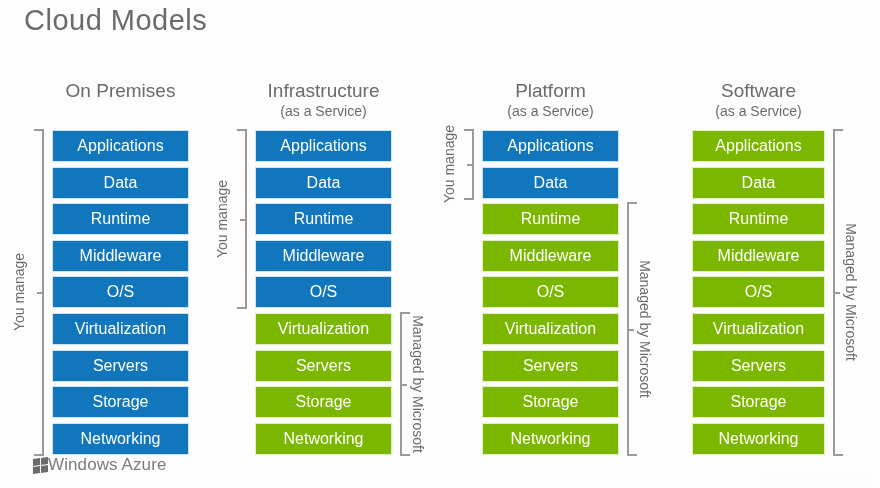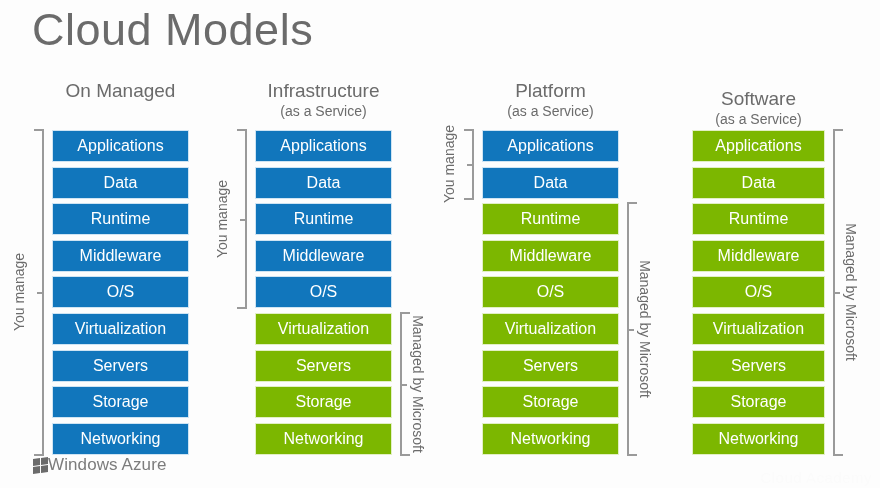--- a/index.html
+++ b/index.html
@@ -14,23 +14,23 @@
   body {
     background: #fdfdfd;
     font-family: "Liberation Sans", "DejaVu Sans", sans-serif;
     position: relative;
     color: #595959;
   }
 
   
   #page-title {
     position: absolute;
-    left: 32px;
+    left: 24px;
     top: 4px;
-    font-size: 45px;
+    font-size: 29px;
     font-weight: 300;
     letter-spacing: 0.5px;
     color: #6b6b6b;
     line-height: 1.15;
     white-space: nowrap;
   }
 
   
   .column {
     position: absolute;
@@ -172,21 +172,21 @@
   }
 </style>
 </head>
 <body>
 
 <div id="page-title">Cloud Models</div>
 
 <div id="diagram-root">
     <div class="column" style="left: 53px; width: 135px;">
       <div class="col-header" style="top: 80px;">
-        <span class="ch-main">On Managed</span>
+        <span class="ch-main">On Premises</span>
       </div>
       <div class="stack">
         <div class="layer blue" style="top: 131px;">Applications</div>
         <div class="layer blue" style="top: 167.6px;">Data</div>
         <div class="layer blue" style="top: 204.2px;">Runtime</div>
         <div class="layer blue" style="top: 240.8px;">Middleware</div>
         <div class="layer blue" style="top: 277.4px;">O/S</div>
         <div class="layer blue" style="top: 314px;">Virtualization</div>
         <div class="layer blue" style="top: 350.6px;">Servers</div>
         <div class="layer blue" style="top: 387.2px;">Storage</div>
@@ -256,21 +256,21 @@
       <div class="side-label up" style="top: 164.3px; left: -34px;">You manage</div>
       <div class="bracket right" style="top: 202.2px; height: 253.6px; left: 144px;">
         <div class="spine"></div>
         <div class="tick t-top"></div>
         <div class="tick t-bot"></div>
         <div class="mid"></div>
       </div>
       <div class="side-label down" style="top: 329px; left: 162px;">Managed by Microsoft</div>
     </div>
     <div class="column" style="left: 693px; width: 131px;">
-      <div class="col-header" style="top: 88px;">
+      <div class="col-header" style="top: 80px;">
         <span class="ch-main">Software</span>
         <span class="ch-sub">(as a Service)</span>
       </div>
       <div class="stack">
         <div class="layer green" style="top: 131px;">Applications</div>
         <div class="layer green" style="top: 167.6px;">Data</div>
         <div class="layer green" style="top: 204.2px;">Runtime</div>
         <div class="layer green" style="top: 240.8px;">Middleware</div>
         <div class="layer green" style="top: 277.4px;">O/S</div>
         <div class="layer green" style="top: 314px;">Virtualization</div>

